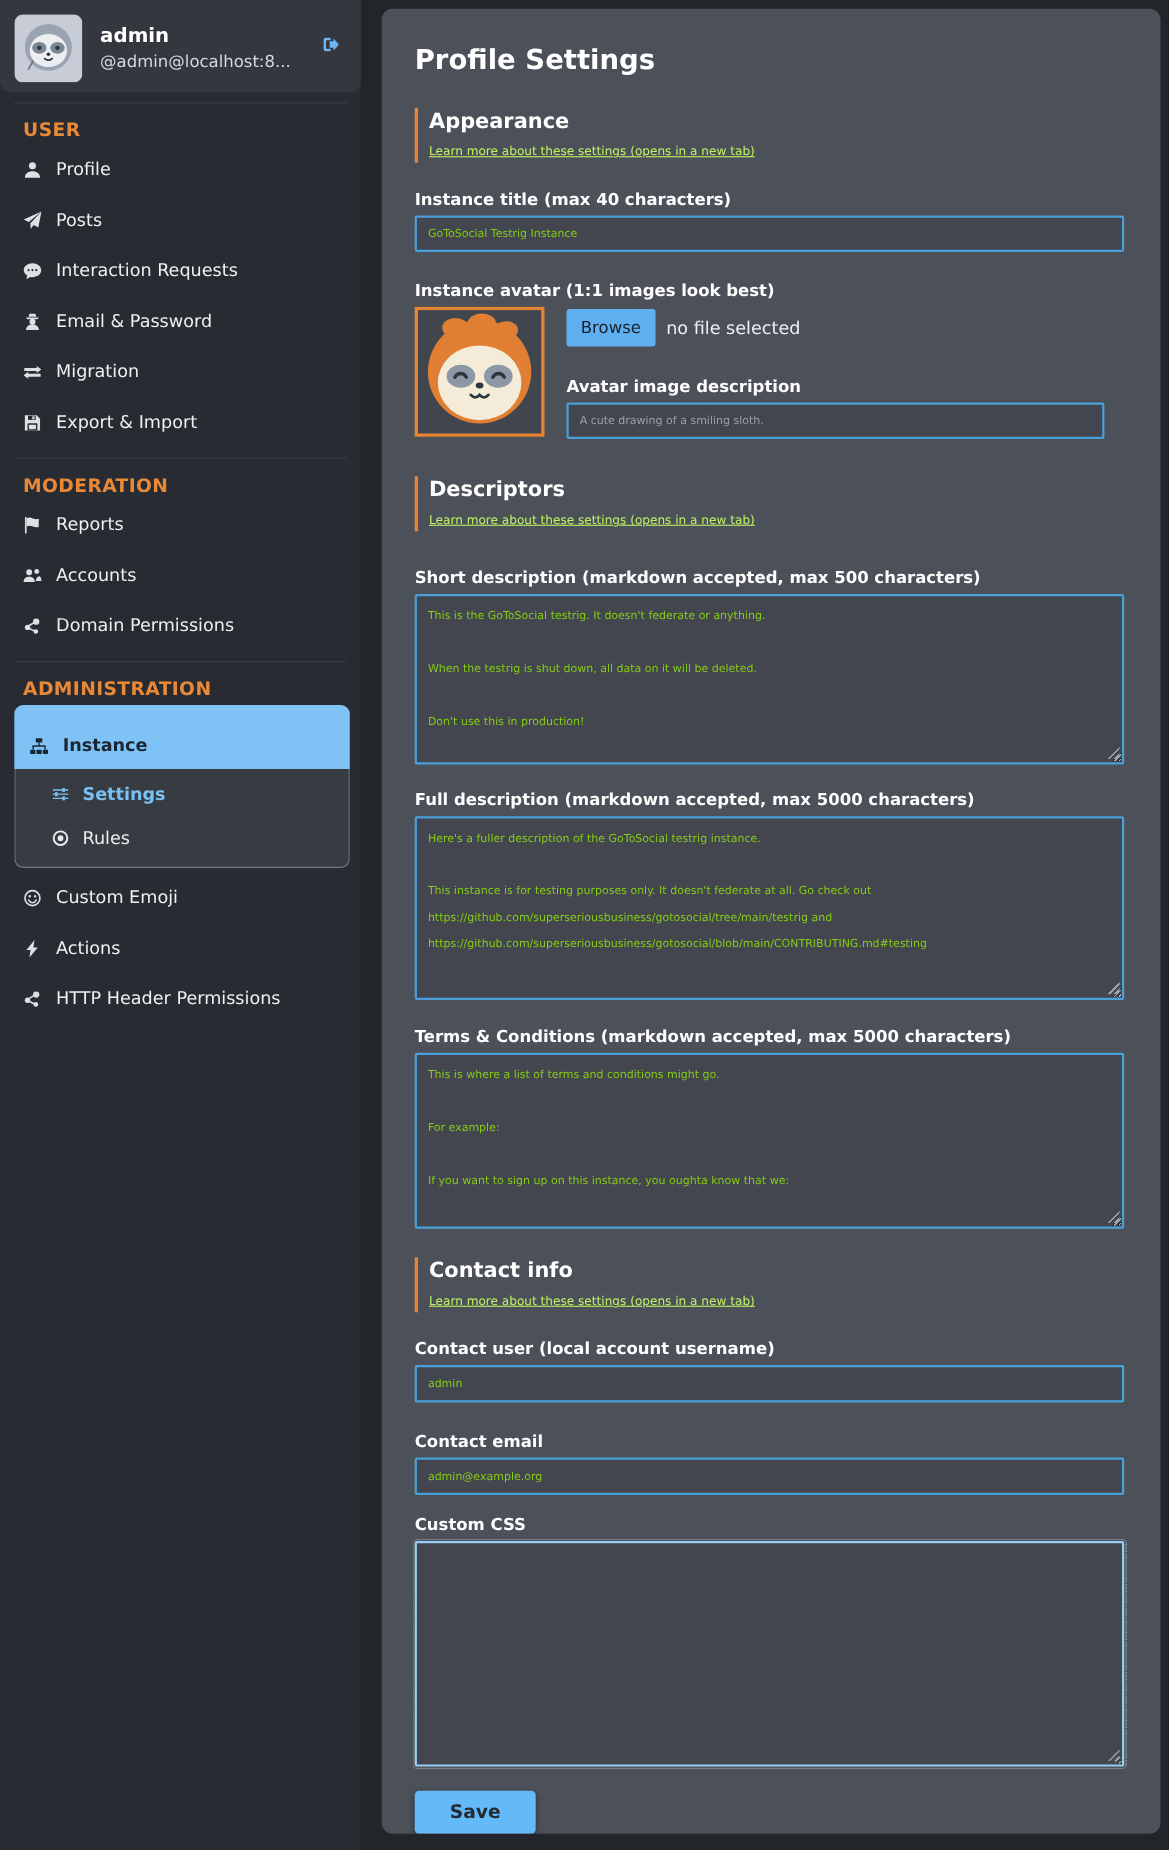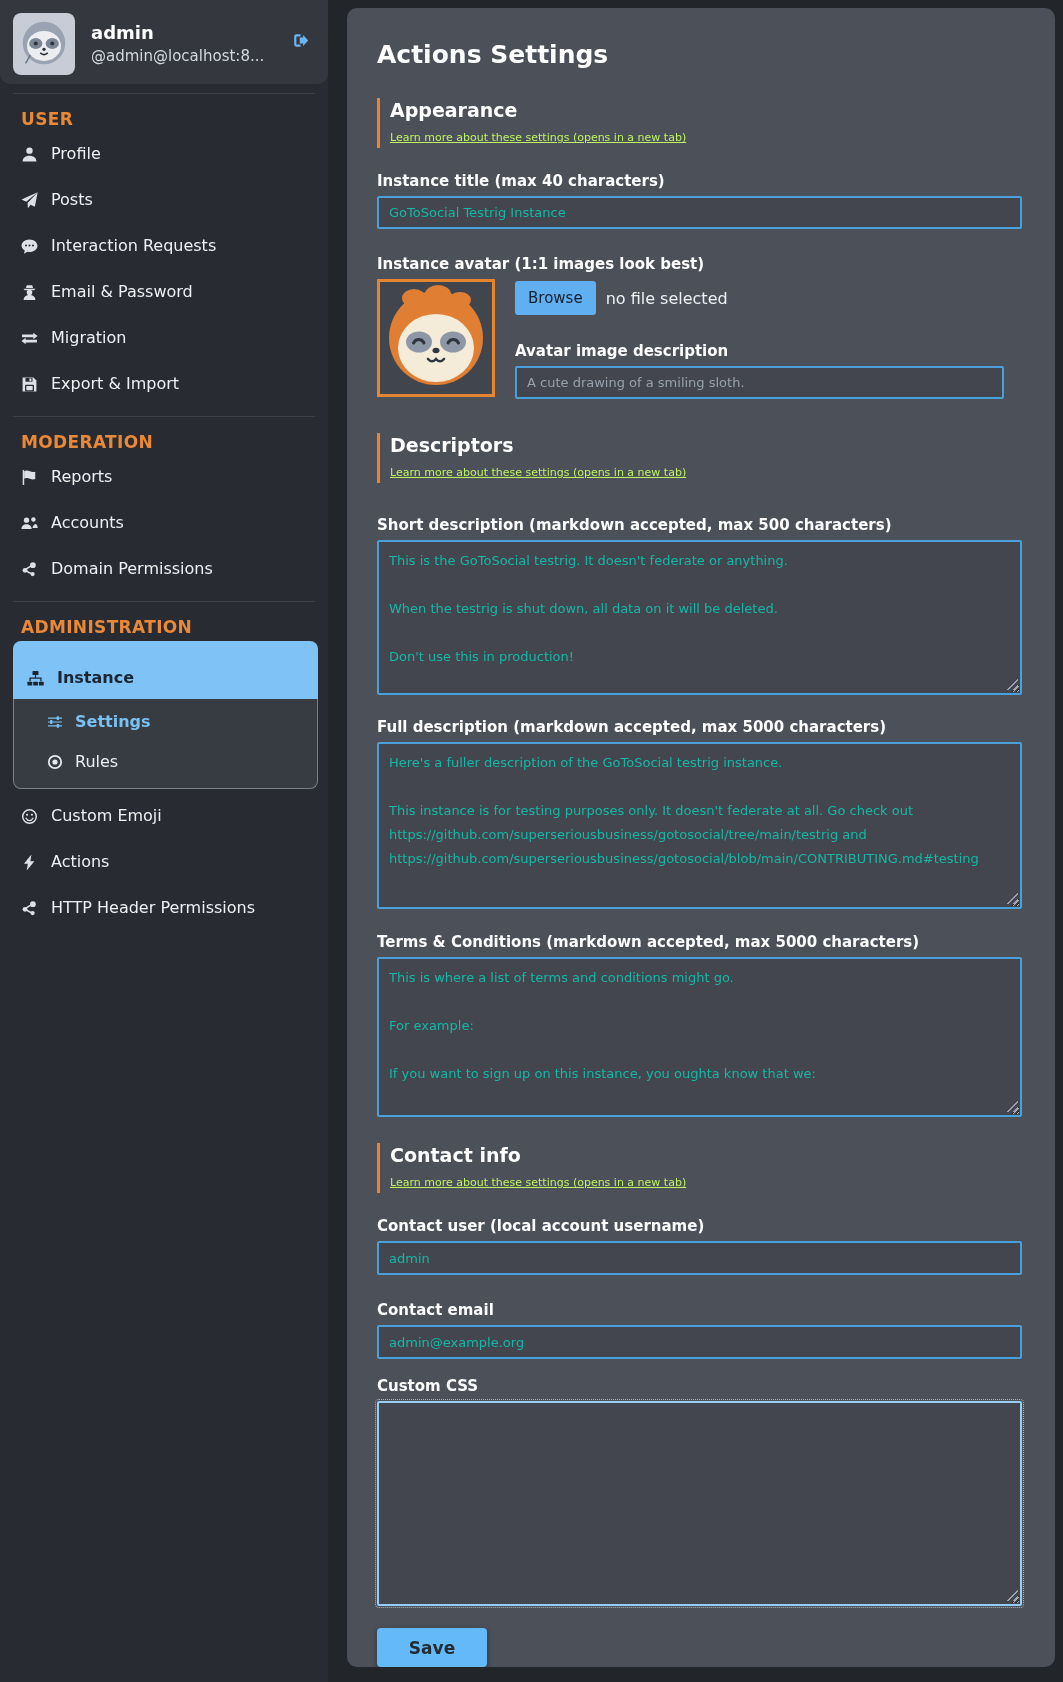--- a/index.html
+++ b/index.html
@@ -68,21 +68,21 @@
     padding:32px 33px 22px 30px;
   }
   h1 { font-size:25px; line-height:30px; color:#ffffff; margin-bottom:28px; font-weight:bold; }
   .section-head { border-left:3px solid #ed8332; padding-left:10px; margin-bottom:24px; }
   .section-head h2 { font-size:19px; line-height:25px; color:#ffffff; font-weight:bold; }
   .section-head a { display:inline-block; margin-top:5px; font-size:11px; line-height:20px; color:#bef264; text-decoration:underline; cursor:pointer; }
   .field { margin-bottom:26px; }
   .field-label { display:block; font-size:15px; line-height:19px; font-weight:bold; color:#fdfdfe; margin-bottom:5px; }
   .txt, .ta {
     width:100%; background:#43464e; border:2px solid #4aa0da; border-radius:2px;
-    color:#14b8a6; font-size:13px; font-family:"DejaVu Sans","Liberation Sans",sans-serif;
+    color:#84cc16; font-size:10px; font-family:"DejaVu Sans","Liberation Sans",sans-serif;
     padding:5px 10px; outline:none;
   }
   .txt { height:33px; }
   .txt::placeholder, .ta::placeholder { color:#98a1ac; opacity:1; }
   .ta { line-height:24px; padding:7px 10px; resize:vertical; display:block; }
   .ta-wrap { position:relative; }
   .grip {
     position:absolute; right:4px; bottom:5px; width:12px; height:12px;
     clip-path:polygon(100% 0,100% 100%,0 100%);
     background:repeating-linear-gradient(315deg, transparent 0 2.5px, #9aa3ae 2.5px 4px);
@@ -282,21 +282,21 @@
       <circle cx="3.8" cy="8.8" r="2.3"></circle>
         <circle cx="11.2" cy="3.9" r="2.7"></circle>
         <circle cx="10.9" cy="12.3" r="2"></circle>
     </svg>
     <span>HTTP Header Permissions</span>
   </div>
 </nav>
 
 <div class="main-col">
   <div class="panel">
-    <h1>Actions Settings</h1>
+    <h1>Profile Settings</h1>
 
     <div class="section-head">
       <h2>Appearance</h2>
       <a>Learn more about these settings (opens in a new tab)</a>
     </div>
 
     <div class="field">
       <label class="field-label">Instance title (max 40 characters)</label>
       <input class="txt" type="text" value="GoToSocial Testrig Instance" style="">
     </div>

